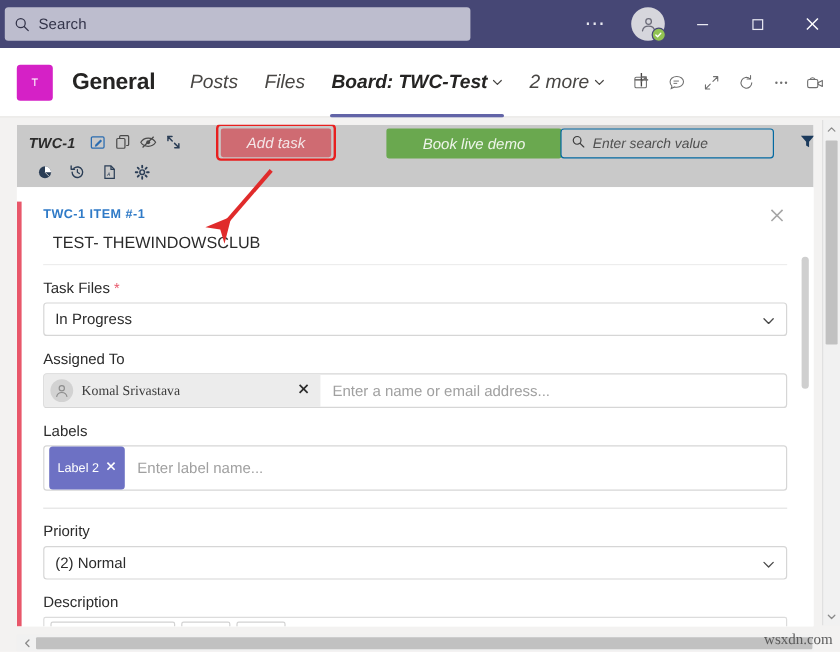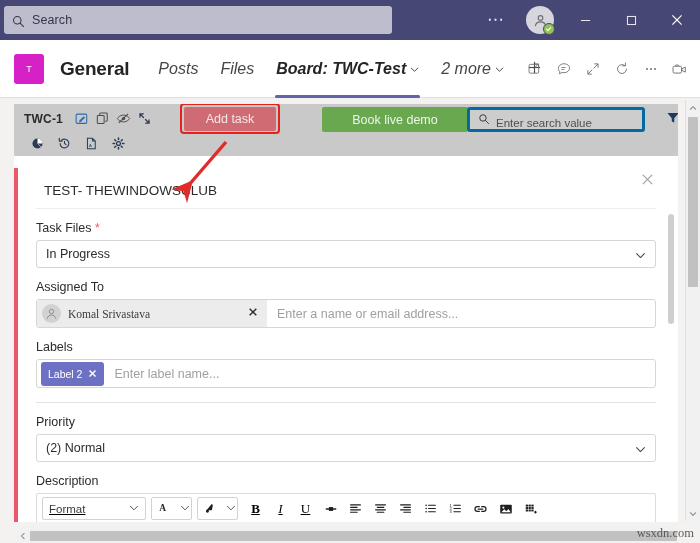--- a/index.html
+++ b/index.html
@@ -95,20 +95,21 @@
   .app-card {
     position: absolute; left: 14px; top: 6px;
     width: 664px; height: 418px;
     background: #ffffff;
     overflow: hidden;
   }
 
   .tw-toolbar {
     background: #c9c9c9; height: 52px; width: 100%;
     position: relative;
+    font-style: italic;
   }
   .tw-row1 { display:flex; align-items:center; height: 29px; padding-left: 10px; gap: 0; }
   .tw-proj { font-size: 12px; font-weight: bold; color: #2b2b2b; margin-right: 8px; letter-spacing:.2px;}
   .tw-ico { width: 21px; height: 22px; display:flex; align-items:center; justify-content:center; }
   .tw-row2 { display:flex; align-items:center; height: 21px; padding-left: 10px; }
   .tw-ico2 { width: 27px; height: 21px; display:flex; align-items:center; justify-content:center; }
 
   .btn-add-task {
     position: absolute; left: 170px; top: 3px;
     width: 92px; height: 24px;
@@ -126,22 +127,22 @@
   .btn-demo {
     position: absolute; left: 308px; top: 3px;
     width: 146px; height: 25px;
     background: #6aa84f; color: #eef5ea; font-size: 12.5px;
     display: flex; align-items: center; justify-content: center;
     border-radius: 2px;
   }
   .tw-search {
     position: absolute; left: 453px; top: 3px;
     width: 178px; height: 25px;
-    background: #cdcdcd; border: 3px solid #0369a1; border-radius: 3px;
-    display: flex; align-items: flex-end; gap: 6px; padding-left: 8px;
+    background: #cdcdcd; border: 1px solid #0369a1; border-radius: 3px;
+    display: flex; align-items: center; gap: 6px; padding-left: 8px;
   }
   .tw-search .ph { font-size: 11.5px; color: #4f4f4f; }
   .tw-filter { position: absolute; left: 652px; top: 7px; }
 
   
   .arrow-svg { position: absolute; left: 0; top: 0; width: 700px; height: 543px; pointer-events: none; }
 
   
   .form-scroll {
     position: absolute; left: 0; top: 52px; right: 0; bottom: 0;
@@ -188,21 +189,21 @@
   }
   .person-av {
     width: 19px; height: 19px; border-radius: 50%; background: #d2d2d2;
     display:flex; align-items:center; justify-content:center;
   }
   .person-name { font-size: 11.5px; color: #3b3b3b; }
   .token-x { margin-left: auto; margin-right: 9px; font-size: 12px; color: #2b2b2b; font-weight: bold; }
   .token-ph { font-size: 12.5px; color: #a0a0a0; padding-left: 10px; }
   .label-chip {
     background: #6d71c4; color: #fff; font-size: 10.5px;
-    height: 24px; border-radius: 3px;
+    height: 36px; border-radius: 3px;
     display: flex; align-items: center; gap: 6px;
     padding: 0 7px; margin-left: 4px;
   }
   .label-chip .x { font-weight: bold; font-size: 11px; }
 
   .thick-hr { height: 1px; background: #e3e3e3; margin: 14px 22px 0 18px; }
 
   
   .editor-wrap { margin: 5px 22px 0 18px; border: 1px solid #dcdcdc; border-radius: 2px; background:#fff;text-decoration:underline; }
   .editor-toolbar {
@@ -471,20 +472,21 @@
         <svg viewBox="0 0 16 16" width="14" height="14">
             <path d="M1.6 2.4h12.8L9.4 8.2v5.2l-2.8-1.8V8.2z" fill="#1b3a5c"></path>
           </svg>
       </div>
     </div>
 
     <div class="form-scroll">
       <div class="form-card">
 
         <div class="item-head">
+          <div class="item-key">TWC-1 ITEM #-1</div>
           <div class="item-title">TEST- THEWINDOWSCLUB</div>
           <div class="item-close">
             <svg viewBox="0 0 14 14" width="13" height="13">
                 <line x1="2" y1="2" x2="12" y2="12" stroke="#a5a5a5" stroke-width="1.4"></line>
                 <line x1="12" y1="2" x2="2" y2="12" stroke="#a5a5a5" stroke-width="1.4"></line>
               </svg>
           </div>
         </div>
         <div class="hr"></div>
 

